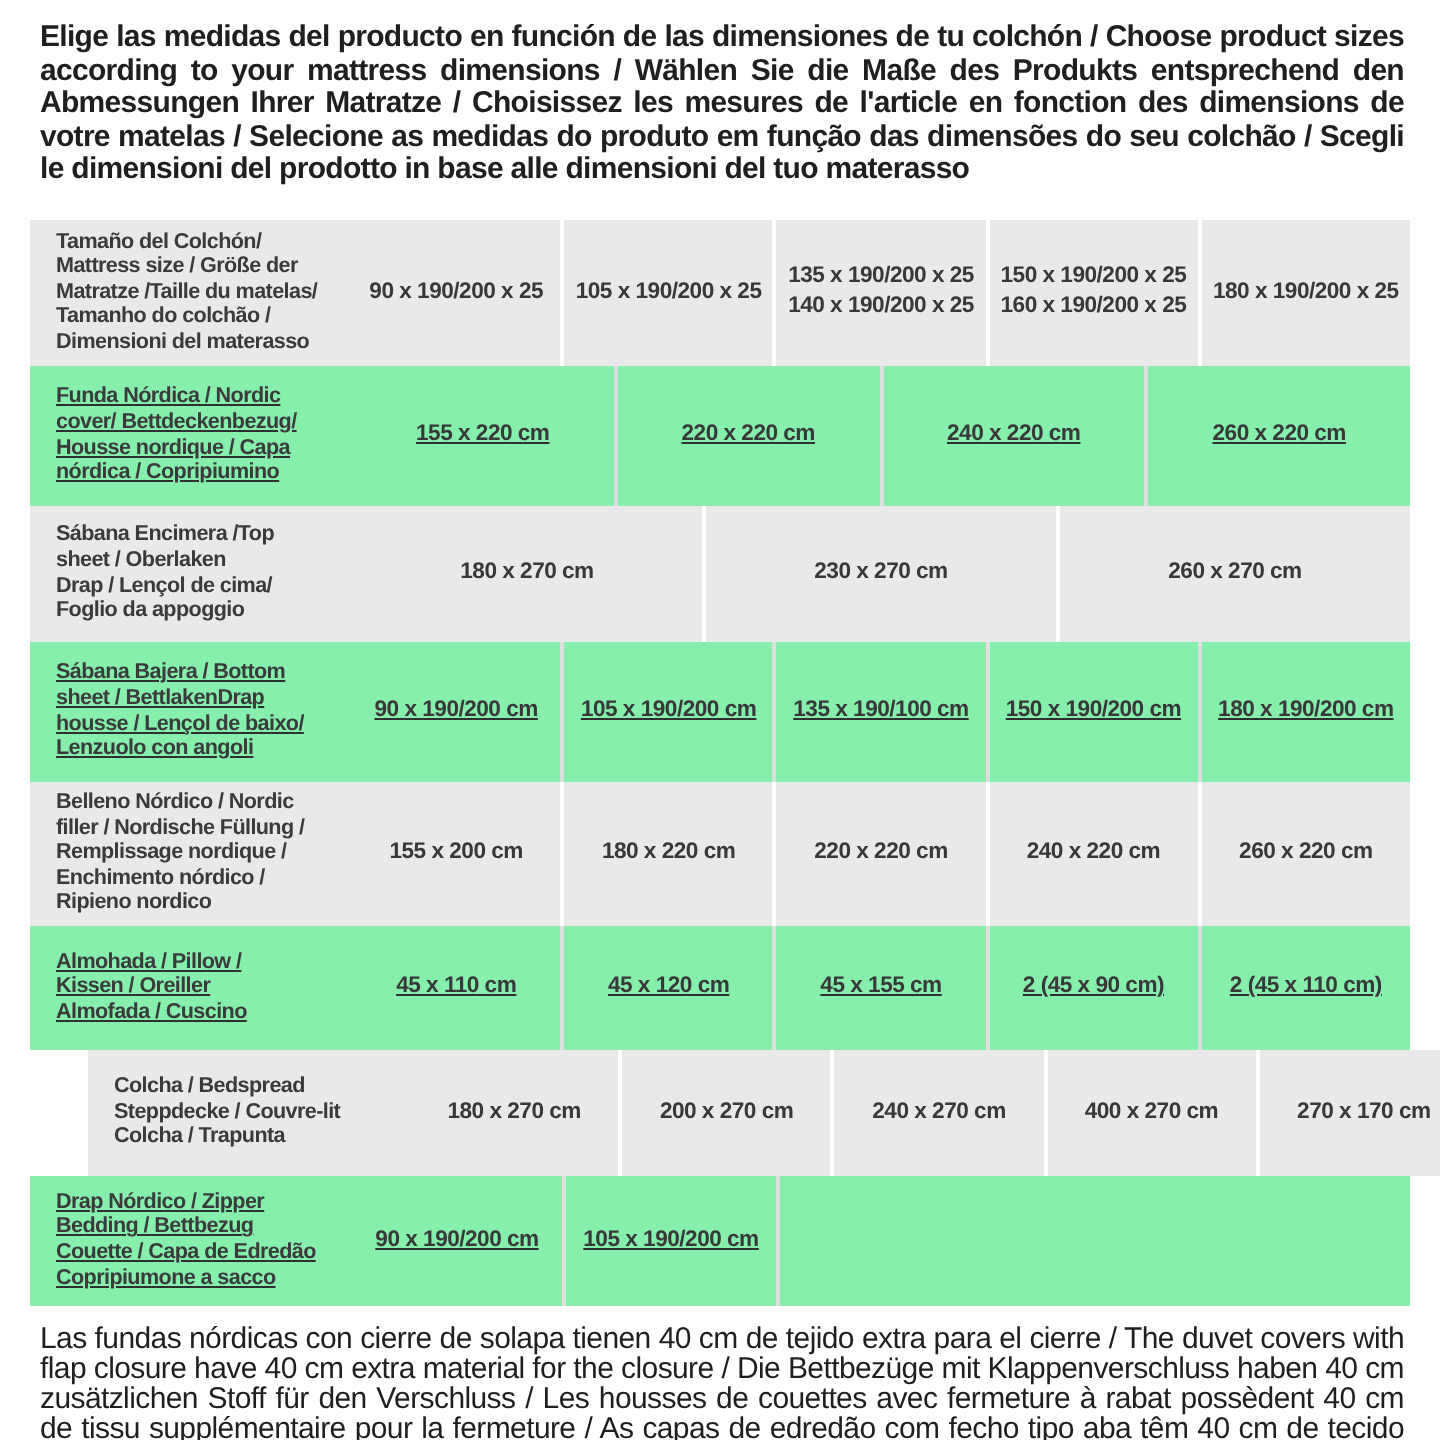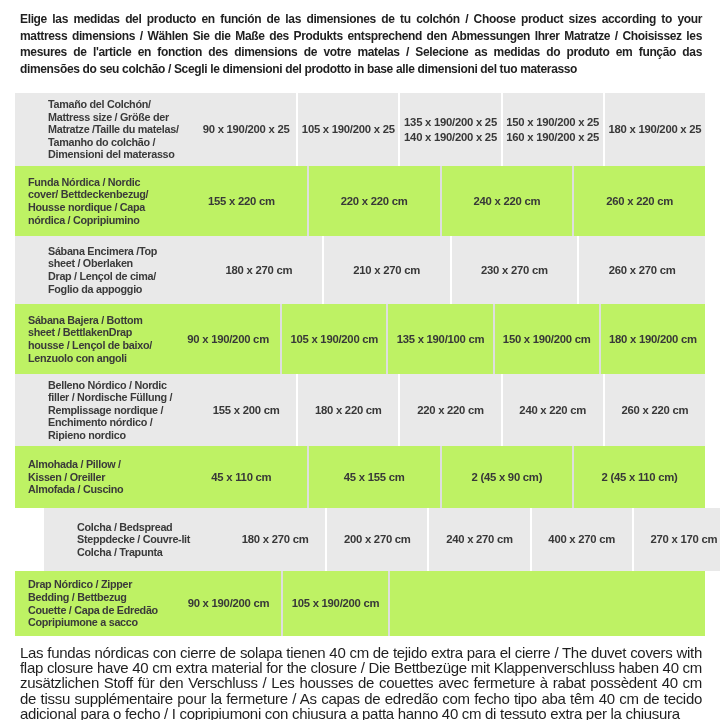--- a/index.html
+++ b/index.html
@@ -9,32 +9,32 @@
     font-family:"Liberation Sans", sans-serif;
     color:#2f2f2f;
     overflow:hidden;
   }
   .page { width:720px; height:720px; background:#ffffff; }
 
   .intro {
     margin:11px 20px 16px 20px;
     width:682px;
     font-weight:bold;
-    font-size:12px;
+    font-size:15px;
     line-height:16.5px;
     letter-spacing:-0.35px;
     text-align:justify;
     color:#1f1f1f;
   }
 
   .size-table { margin:9px 15px 0 15px; width:690px; }
 
   .row { display:flex; width:100%; }
-  .row.gray  { background:#e9e9e9;padding-left:20px; --div:#ffffff; }
-  .row.white { background:#bef264; --div:#dedede; }
+  .row.gray  { background:#e9e9e9; --div:#ffffff; }
+  .row.white { background:#86efac;text-decoration:underline; --div:#dedede; }
 
   .row:nth-child(1){ min-height:73px; }
   .row:nth-child(2){ min-height:70px; }
   .row:nth-child(3){ min-height:68px; }
   .row:nth-child(4){ min-height:70px; }
   .row:nth-child(5){ min-height:72px; }
   .row:nth-child(6){ min-height:62px; }
   .row:nth-child(7){ min-height:63px;margin-left:29px; }
   .row:nth-child(8){ min-height:65px; }
 
@@ -140,23 +140,20 @@
         <div class="cell label">
           <span class="label-text">Sábana Encimera /Top
 sheet / Oberlaken
 Drap / Lençol de cima/
 Foglio da appoggio</span>
         </div>
         <div class="cell data">
           <span class="value-text">180 x 270 cm</span>
         </div>
         <div class="cell data">
-          <span class="value-text">210 x 270 cm</span>
-        </div>
-        <div class="cell data">
           <span class="value-text">230 x 270 cm</span>
         </div>
         <div class="cell data">
           <span class="value-text">260 x 270 cm</span>
         </div>
       </div>
       <div class="row white">
         <div class="cell label">
           <span class="label-text">Sábana Bajera / Bottom
 sheet / BettlakenDrap
@@ -206,20 +203,23 @@
       <div class="row white">
         <div class="cell label">
           <span class="label-text">Almohada  / Pillow /
 Kissen / Oreiller
 Almofada / Cuscino</span>
         </div>
         <div class="cell data">
           <span class="value-text">45 x 110 cm</span>
         </div>
         <div class="cell data">
+          <span class="value-text">45 x 120 cm</span>
+        </div>
+        <div class="cell data">
           <span class="value-text">45 x 155 cm</span>
         </div>
         <div class="cell data">
           <span class="value-text">2 (45 x 90 cm)</span>
         </div>
         <div class="cell data">
           <span class="value-text">2 (45 x 110 cm)</span>
         </div>
       </div>
       <div class="row gray">

